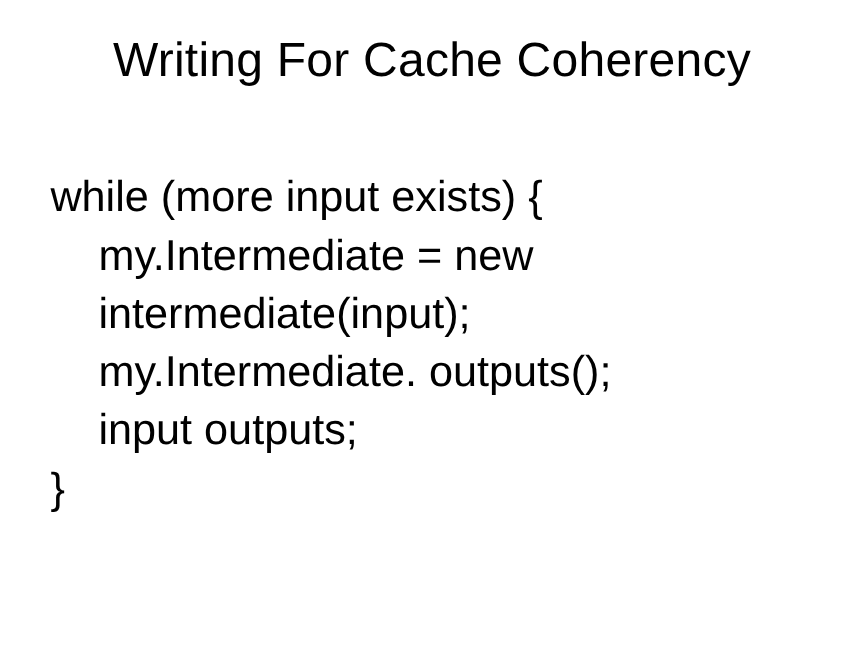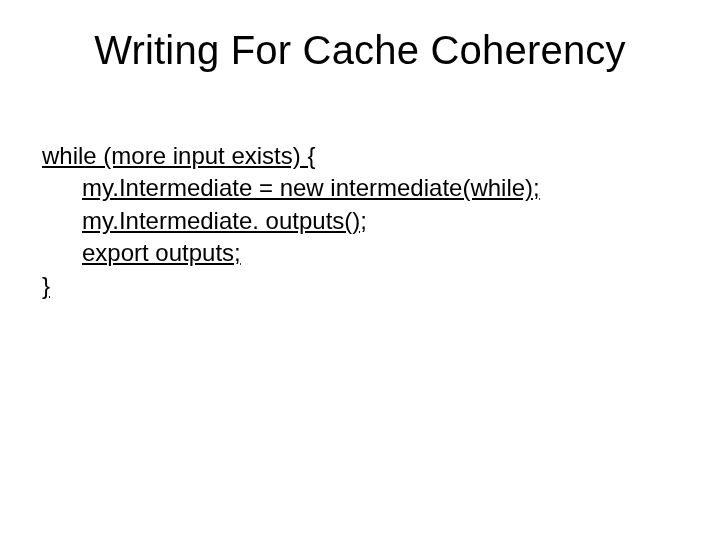--- a/index.html
+++ b/index.html
@@ -27,36 +27,35 @@
     text-align: center;
     font-size: 40px;
     font-weight: 400;
     letter-spacing: 0.2px;
   }
   .body {
     position: absolute;
     top: 140px;
     left: 42px;
     right: 42px;
-    font-size: 24px;
+    font-size: 36px;
     line-height: 1.35;
     font-weight: 400;
-    text-decoration: underline;
   }
   .indent {
     display: block;
     padding-left: 40px;
   }
 </style>
 </head>
 <body>
 
 <div class="slide">
   <div class="title">Writing For Cache Coherency</div>
 
   <div class="body">
     <span>while (more input exists) {</span><br>
-    <span class="indent">my.Intermediate = new intermediate(while);</span>
+    <span class="indent">my.Intermediate = new intermediate(input);</span>
     <span class="indent">my.Intermediate. outputs();</span>
-    <span class="indent">export outputs;</span>
+    <span class="indent">input outputs;</span>
     <span>}</span>
   </div>
 </div>
 
 </body></html>

